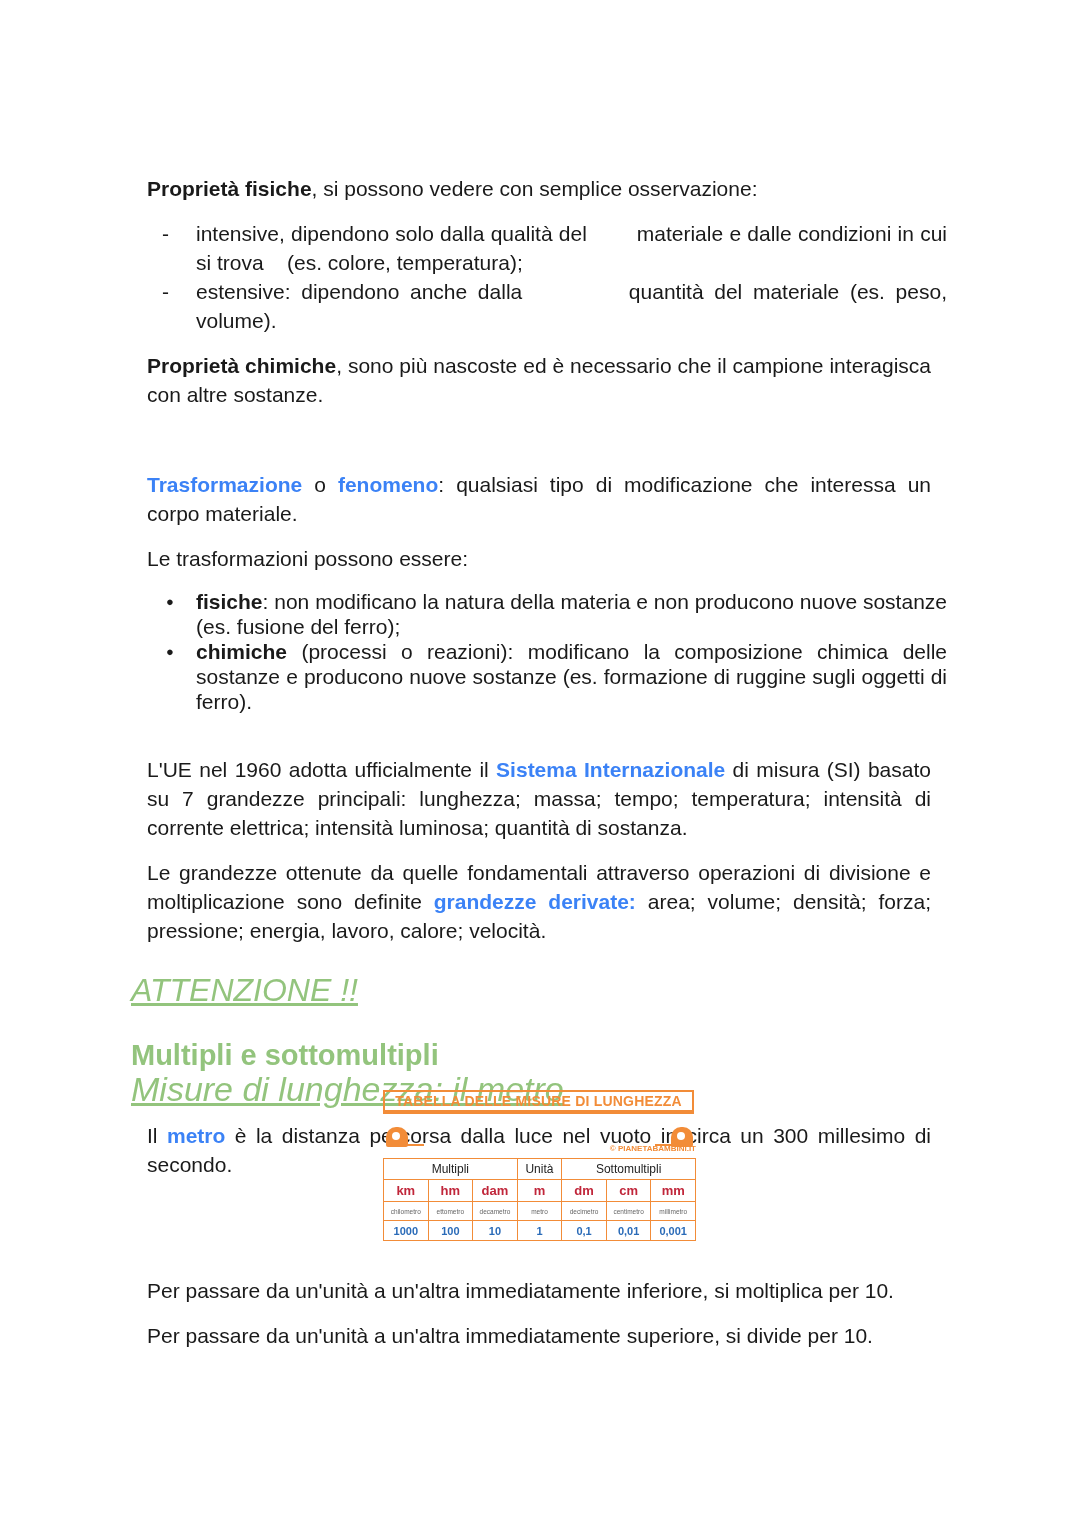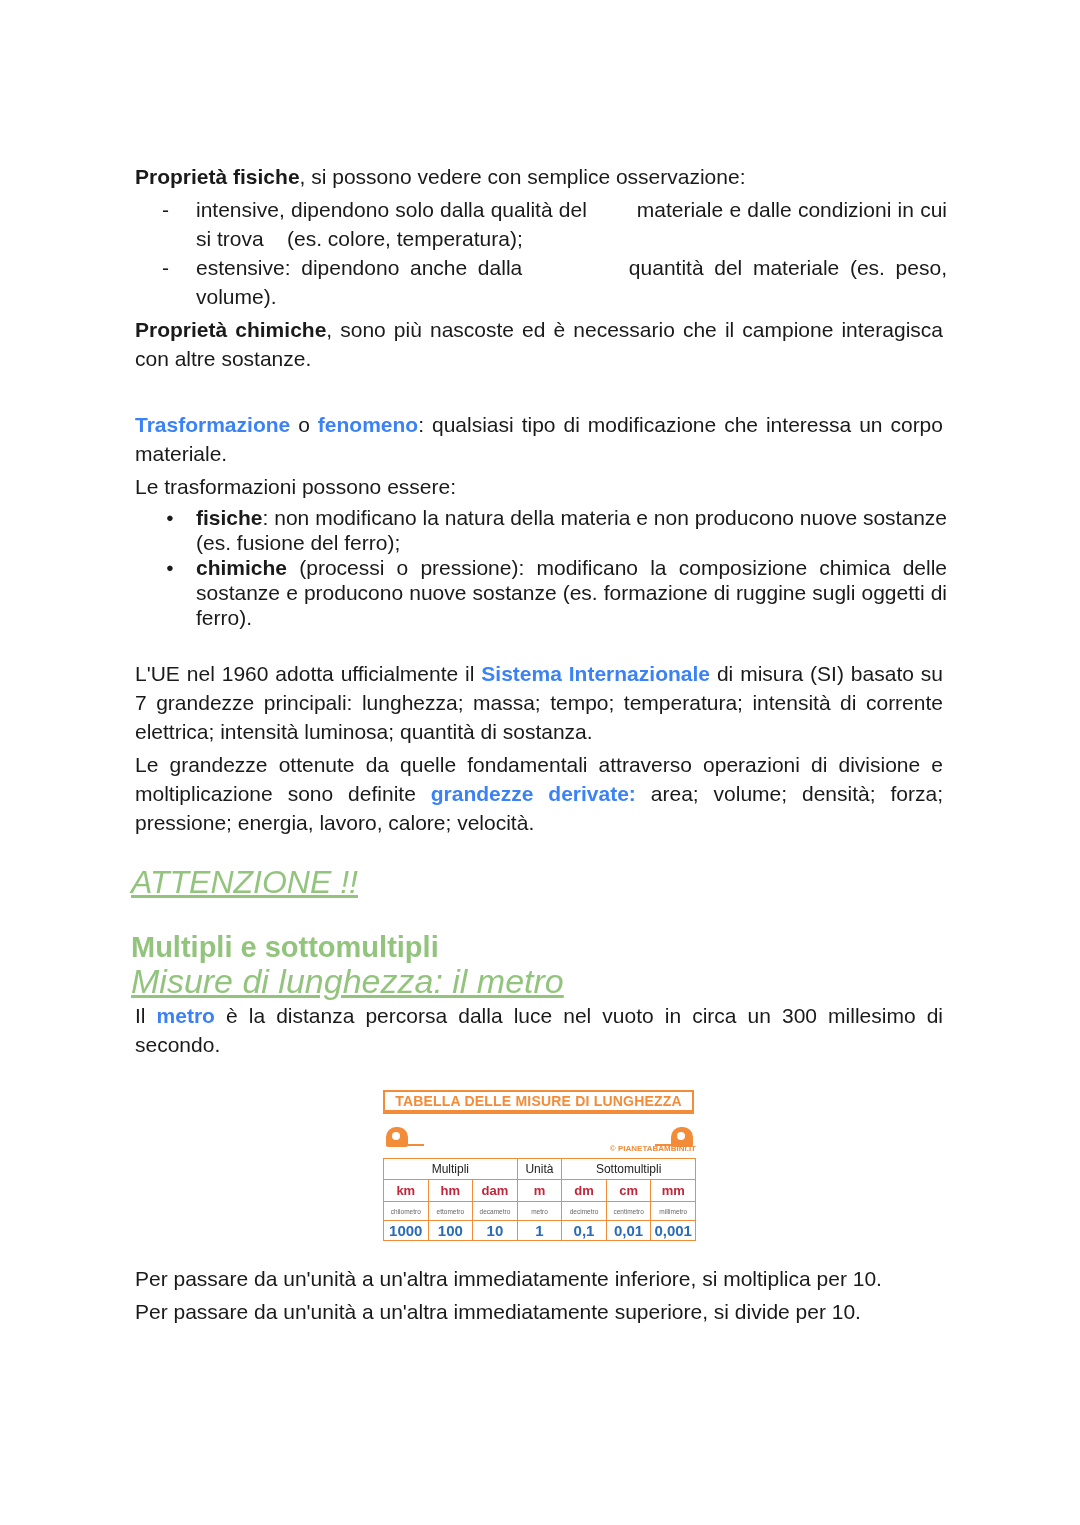--- a/index.html
+++ b/index.html
@@ -1,21 +1,21 @@
 <!DOCTYPE html>
 <html><head>
 <meta charset="utf-8">
 <style>
   html, body { margin: 0; padding: 0; background: #ffffff; }
   body {
     width: 1080px; height: 1525px; position: relative; overflow: hidden;
     font-family: "Liberation Sans", sans-serif; color: #1a1a1a;
   }
   .page { position: absolute; left: 131px; top: 158px; width: 816px; font-size: 21px; line-height: 29px; }
-  p { margin: 4px; text-align: justify; }
+  p { margin: 16px; text-align: justify; }
   .green { color: #3b82f6; font-weight: bold; }
   .b { font-weight: bold; }
   .i { }
   .dash-list { list-style: none; margin: 0; padding: 0 0 0 65px; position: relative; }
   .dash-list li { position: relative; text-align: justify; }
   .dash-list li::before { content: "-"; position: absolute; left: -34px; }
   .bullet-list { list-style: none; margin: 0; padding: 0 0 0 65px; }
   .bullet-list li { position: relative; text-align: justify; line-height: 25px; margin-bottom: 0; }
   .bullet-list li::before { content: "\25CF"; position: absolute; left: -30px; font-size: 13px; }
   .gap { height: 29px; }
@@ -28,39 +28,39 @@
     font-size: 14px; line-height: 19px; text-align: center; letter-spacing: 0.2px; }
   .tape { position: absolute; top: 37px; width: 22px; height: 20px; background: #f28c38; border-radius: 10px 10px 2px 2px; }
   .tape::after { content: ""; position: absolute; left: 6px; top: 5px; width: 8px; height: 8px; border-radius: 50%; background: #fff; }
   .tape-line { position: absolute; top: 54px; width: 18px; height: 2px; background: #f28c38; }
   .credit { position: absolute; left: 0; top: 54px; width: 313px; text-align: right; font-size: 8px; font-weight: bold; color: #f28c38; }
   table.units { position: absolute; left: 0; top: 68px; width: 313px; border-collapse: collapse; table-layout: fixed; }
   table.units td { border: 1.5px solid #f28c38; text-align: center; padding: 0; }
   .hdr td { font-size: 12px; height: 20px; color: #222; }
   .abbr td { font-size: 13px; font-weight: bold; color: #c0263a; height: 21px; }
   .full td { font-size: 6.5px; color: #666; height: 18px; }
-  .val td { font-size: 15px; font-weight: bold; color: #2a6bb8; height: 19px; }
+  .val td { font-size: 11px; font-weight: bold; color: #2a6bb8; height: 19px; }
   .bottom { position: absolute; left: 131px; top: 1260px; width: 816px; font-size: 21px; line-height: 29px; }
 </style>
 </head>
 <body>
 
 <div class="page">
   <p><span class="b">Proprietà fisiche</span><span>, si possono vedere con semplice osservazione:</span></p>
   <ul class="dash-list">
     <li><span class="i">intensive</span><span style="white-space:pre-wrap">, dipendono solo dalla qualità del        materiale e dalle condizioni in cui si trova    (es. colore, temperatura);</span></li>
     <li><span class="i">estensive</span><span style="white-space:pre-wrap">: dipendono anche dalla          quantità del materiale (es. peso, volume).</span></li>
   </ul>
   <p><span class="b">Proprietà chimiche</span><span>, sono più nascoste ed è necessario che il campione interagisca con altre sostanze.</span></p>
   <div class="gap"></div>
   <p><span class="green">Trasformazione</span><span style="white-space:pre"> o </span><span class="green">fenomeno</span><span>: qualsiasi tipo di modificazione che interessa un corpo materiale.</span></p>
   <p>Le trasformazioni possono essere:</p>
   <ul class="bullet-list">
     <li><span class="b">fisiche</span><span>: non modificano la natura della materia e non producono nuove sostanze (es. fusione del ferro);</span></li>
-    <li><span class="b">chimiche</span><span> (processi o pressione): modificano la composizione chimica delle sostanze e producono nuove sostanze (es. formazione di ruggine sugli oggetti di ferro).</span></li>
+    <li><span class="b">chimiche</span><span> (processi o reazioni): modificano la composizione chimica delle sostanze e producono nuove sostanze (es. formazione di ruggine sugli oggetti di ferro).</span></li>
   </ul>
   <div class="gap" style="height:25px"></div>
   <p><span>L'UE nel 1960 adotta ufficialmente il </span><span class="green">Sistema Internazionale</span><span class="i"> di misura</span><span> (SI) basato su 7 grandezze principali: lunghezza; massa; tempo; temperatura; intensità di corrente elettrica; intensità luminosa; quantità di sostanza.</span></p>
   <p><span>Le grandezze ottenute da quelle fondamentali attraverso operazioni di divisione e moltiplicazione sono definite </span><span class="green">grandezze derivate:</span><span> area; volume; densità; forza; pressione; energia, lavoro, calore; velocità.</span></p>
   <div class="attn">ATTENZIONE !!</div>
   <div class="h1">Multipli e sottomultipli</div>
   <div class="h2">Misure di lunghezza: il metro</div>
   <p><span>Il </span><span class="green">metro</span><span> è la distanza percorsa dalla luce nel vuoto in circa un 300 millesimo di secondo.</span></p>
 </div>
 

